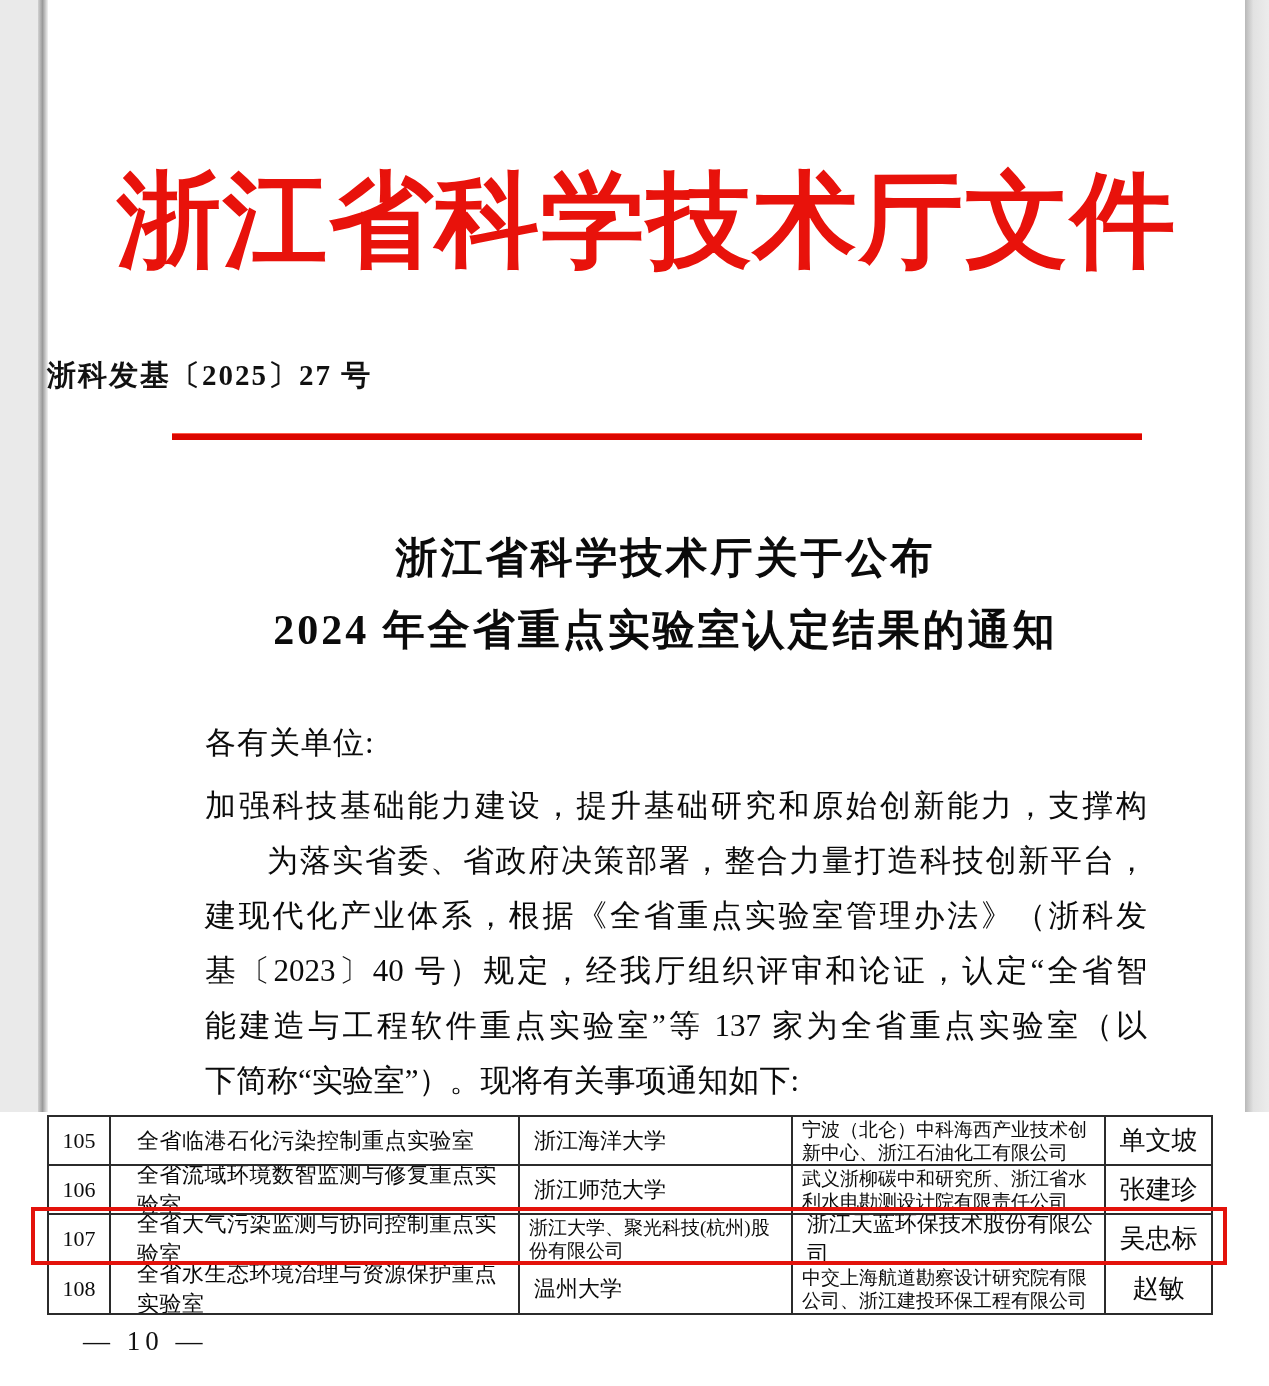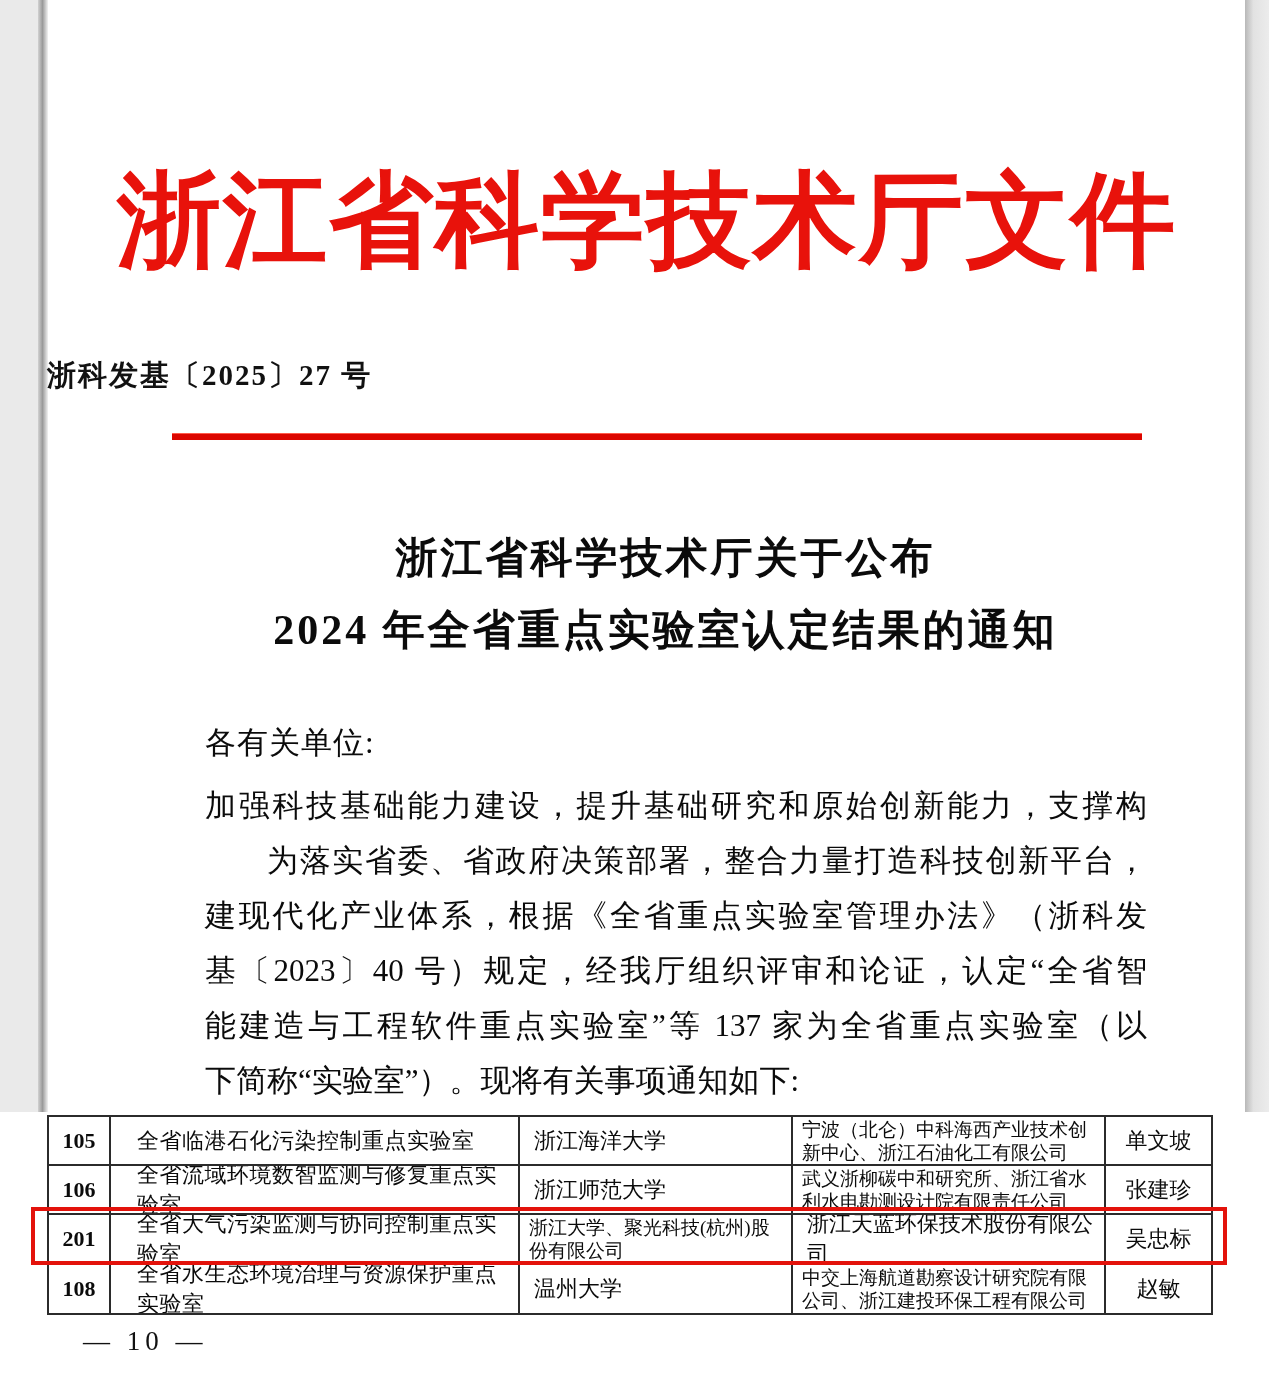--- a/index.html
+++ b/index.html
@@ -50,25 +50,25 @@
     border:2px solid #2b2b2b; border-collapse:collapse; background:#fff;
     display:grid; grid-template-columns:62px 409px 273px 313px 105px;
     grid-auto-rows:49px;
   }
   .cell {
     border-right:2px solid #2b2b2b; border-bottom:2px solid #2b2b2b;
     display:flex; align-items:center; color:#0b0b0b; overflow:hidden;
   }
   .cell:nth-child(5n)  { border-right:none; }
   .row4 .cell, .labs-table .cell.last-row { border-bottom:none; }
-  .c-no   { justify-content:center; font-size:22px; font-weight:bold; }
+  .c-no   { justify-content:center; font-size:22px; font-weight:normal; }
   .c-lab  { padding-left:26px; font-size:22px; letter-spacing:.5px; }
   .c-inst { padding-left:14px; font-size:22px; }
   .c-part { padding:1px 6px 1px 9px; font-size:19px; line-height:23px; }
-  .c-lead { justify-content:center; font-size:22px;text-align:right; }
+  .c-lead { justify-content:center; font-size:26px;text-align:right; }
 
   .highlight-box {
     position:absolute; left:31px; top:1207px; width:1196px; height:58px;
     border:4px solid #e3120b; background:transparent; z-index:5;
   }
   .page-number {
     position:absolute; left:83px; top:1326px; font-size:27px; color:#111;
     letter-spacing:5px; white-space:nowrap;
   }
 </style>
@@ -108,21 +108,21 @@
     <div class="cell c-inst">浙江海洋大学</div>
     <div class="cell c-part">宁波（北仑）中科海西产业技术创新中心、浙江石油化工有限公司</div>
     <div class="cell c-lead">单文坡</div>
 
     <div class="cell c-no">106</div>
     <div class="cell c-lab">全省流域环境数智监测与修复重点实验室</div>
     <div class="cell c-inst">浙江师范大学</div>
     <div class="cell c-part">武义浙柳碳中和研究所、浙江省水利水电勘测设计院有限责任公司</div>
     <div class="cell c-lead">张建珍</div>
 
-    <div class="cell c-no">201</div>
+    <div class="cell c-no">107</div>
     <div class="cell c-lab">全省大气污染监测与协同控制重点实验室</div>
     <div class="cell c-part">浙江大学、聚光科技(杭州)股份有限公司</div>
     <div class="cell c-inst">浙江天蓝环保技术股份有限公司</div>
     <div class="cell c-lead">吴忠标</div>
 
     <div class="cell c-no last-row">108</div>
     <div class="cell c-lab last-row">全省水生态环境治理与资源保护重点实验室</div>
     <div class="cell c-inst last-row">温州大学</div>
     <div class="cell c-part last-row">中交上海航道勘察设计研究院有限公司、浙江建投环保工程有限公司</div>
     <div class="cell c-lead last-row">赵敏</div>

